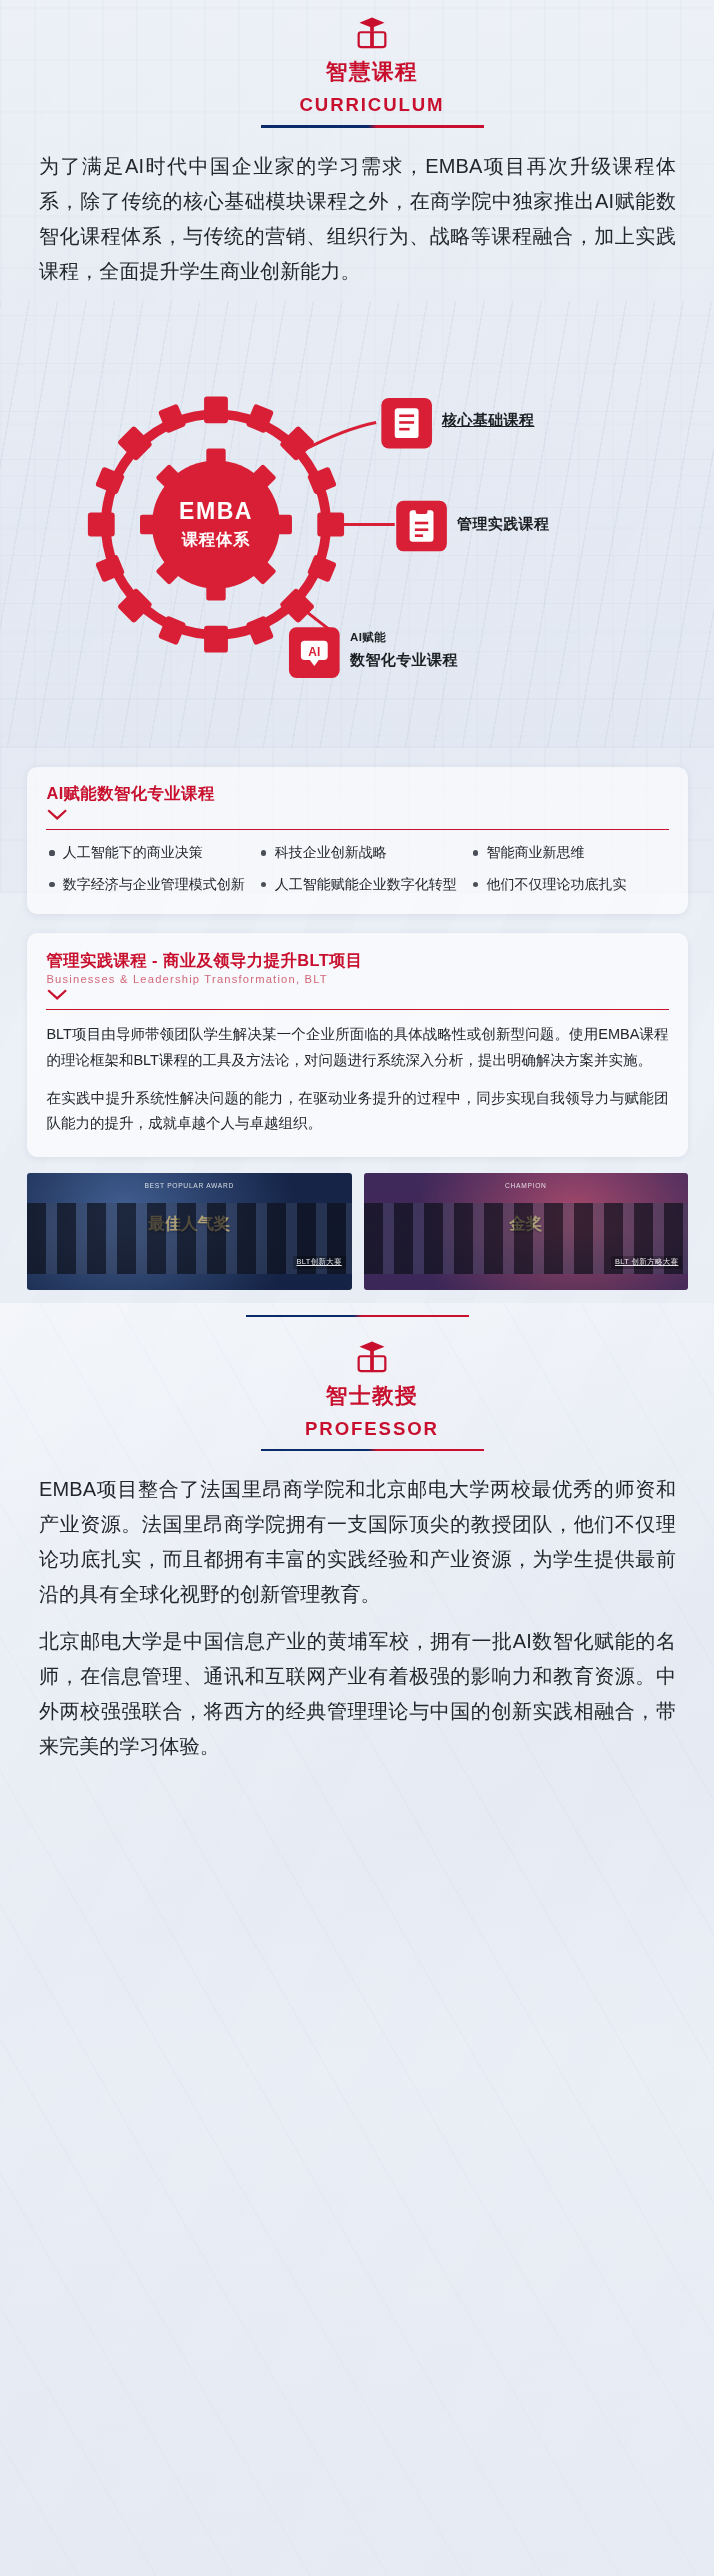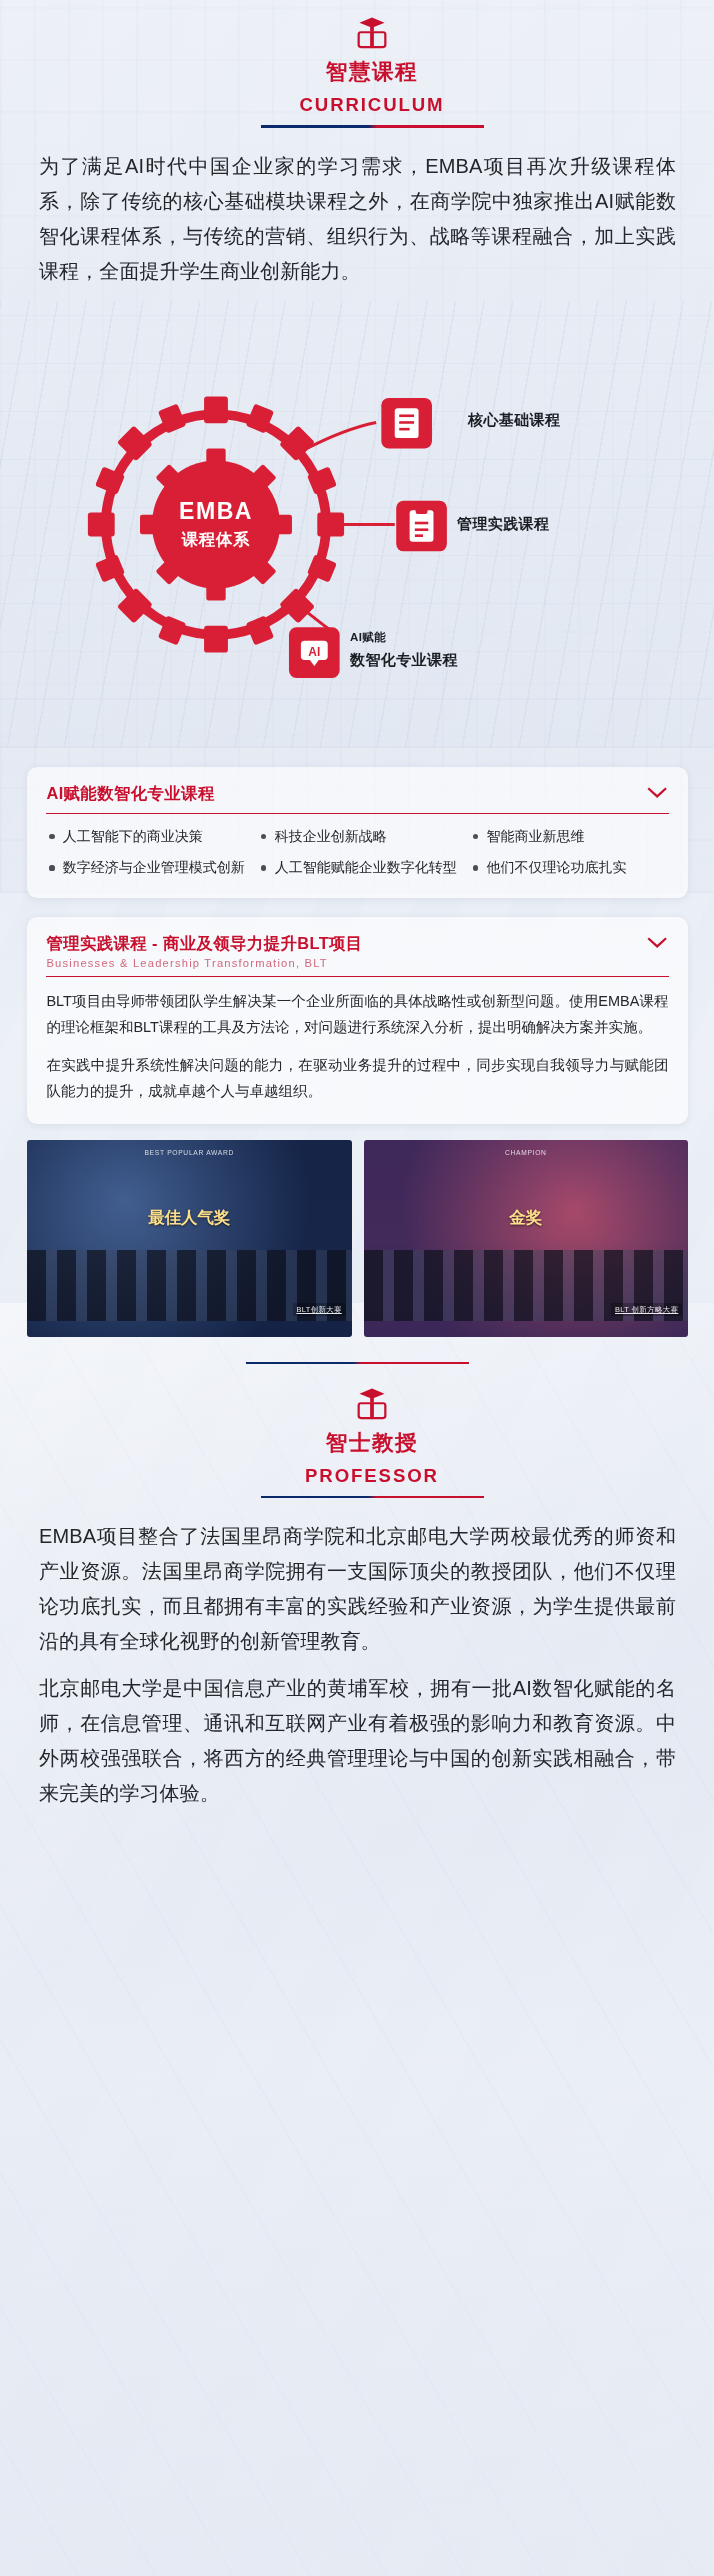--- a/index.html
+++ b/index.html
@@ -116,20 +116,21 @@
     padding: 16.4px 19.4px 19.4px;
     position: relative;
   }
   .card-title-row {
     display: flex;
     align-items: flex-start;
     justify-content: space-between;
     border-bottom: 1.5px solid #c8102e;
     padding-bottom: 7.4px;
     margin-bottom: 12px;
+    flex-direction: column;
   }
   .card-title {
     font-size: 16.4px;
     font-weight: bold;
     color: #c8102e;
     letter-spacing: 0.4px;
   }
   .card-title-en {
     font-size: 11.2px;
     color: #d2687a;
@@ -172,21 +173,21 @@
 
   
   .photos {
     display: flex;
     gap: 12px;
     margin: 16.4px 27px 0;
   }
   .photo {
     position: relative;
     flex: 1;
-    height: 197px;
+    height: 117px;
     border-radius: 3px;
     overflow: hidden;
   }
   .photo-a {
     background:
       radial-gradient(circle at 30% 30%, rgba(90,130,190,0.55), rgba(20,35,70,0.9) 70%),
       linear-gradient(180deg, #1b2a4e 0%, #2a3a60 55%, #16233f 100%);
   }
   .photo-b {
     background:
@@ -340,21 +341,21 @@
         </g>
 
         <g transform="translate(388,438)">
           <rect x="0" y="0" width="68" height="68" rx="10" fill="#d81f35"></rect>
           <rect x="16" y="18" width="36" height="26" rx="5" fill="#ffffff"></rect>
           <path d="M28 44 L34 52 L40 44 Z" fill="#ffffff"></path>
           <text x="34" y="38" text-anchor="middle" fill="#d81f35" font-family="Liberation Sans, sans-serif" font-size="16" font-weight="bold">AI</text>
         </g>
       </svg>
 
-      <div class="diag-label" style="left:468px; top:110px;">核心基础课程</div>
+      <div class="diag-label" style="left:442px; top:110px;text-decoration:underline;">核心基础课程</div>
       <div class="diag-label" style="left:457px; top:214px;">管理实践课程</div>
       <div class="diag-label small-top" style="left:350px; top:329px;">AI赋能</div>
       <div class="diag-label" style="left:350px; top:350px;">数智化专业课程</div>
     </div>
 
     <div class="card">
       <div class="card-title-row">
         <div>
           <div class="card-title">AI赋能数智化专业课程</div>
         </div>

